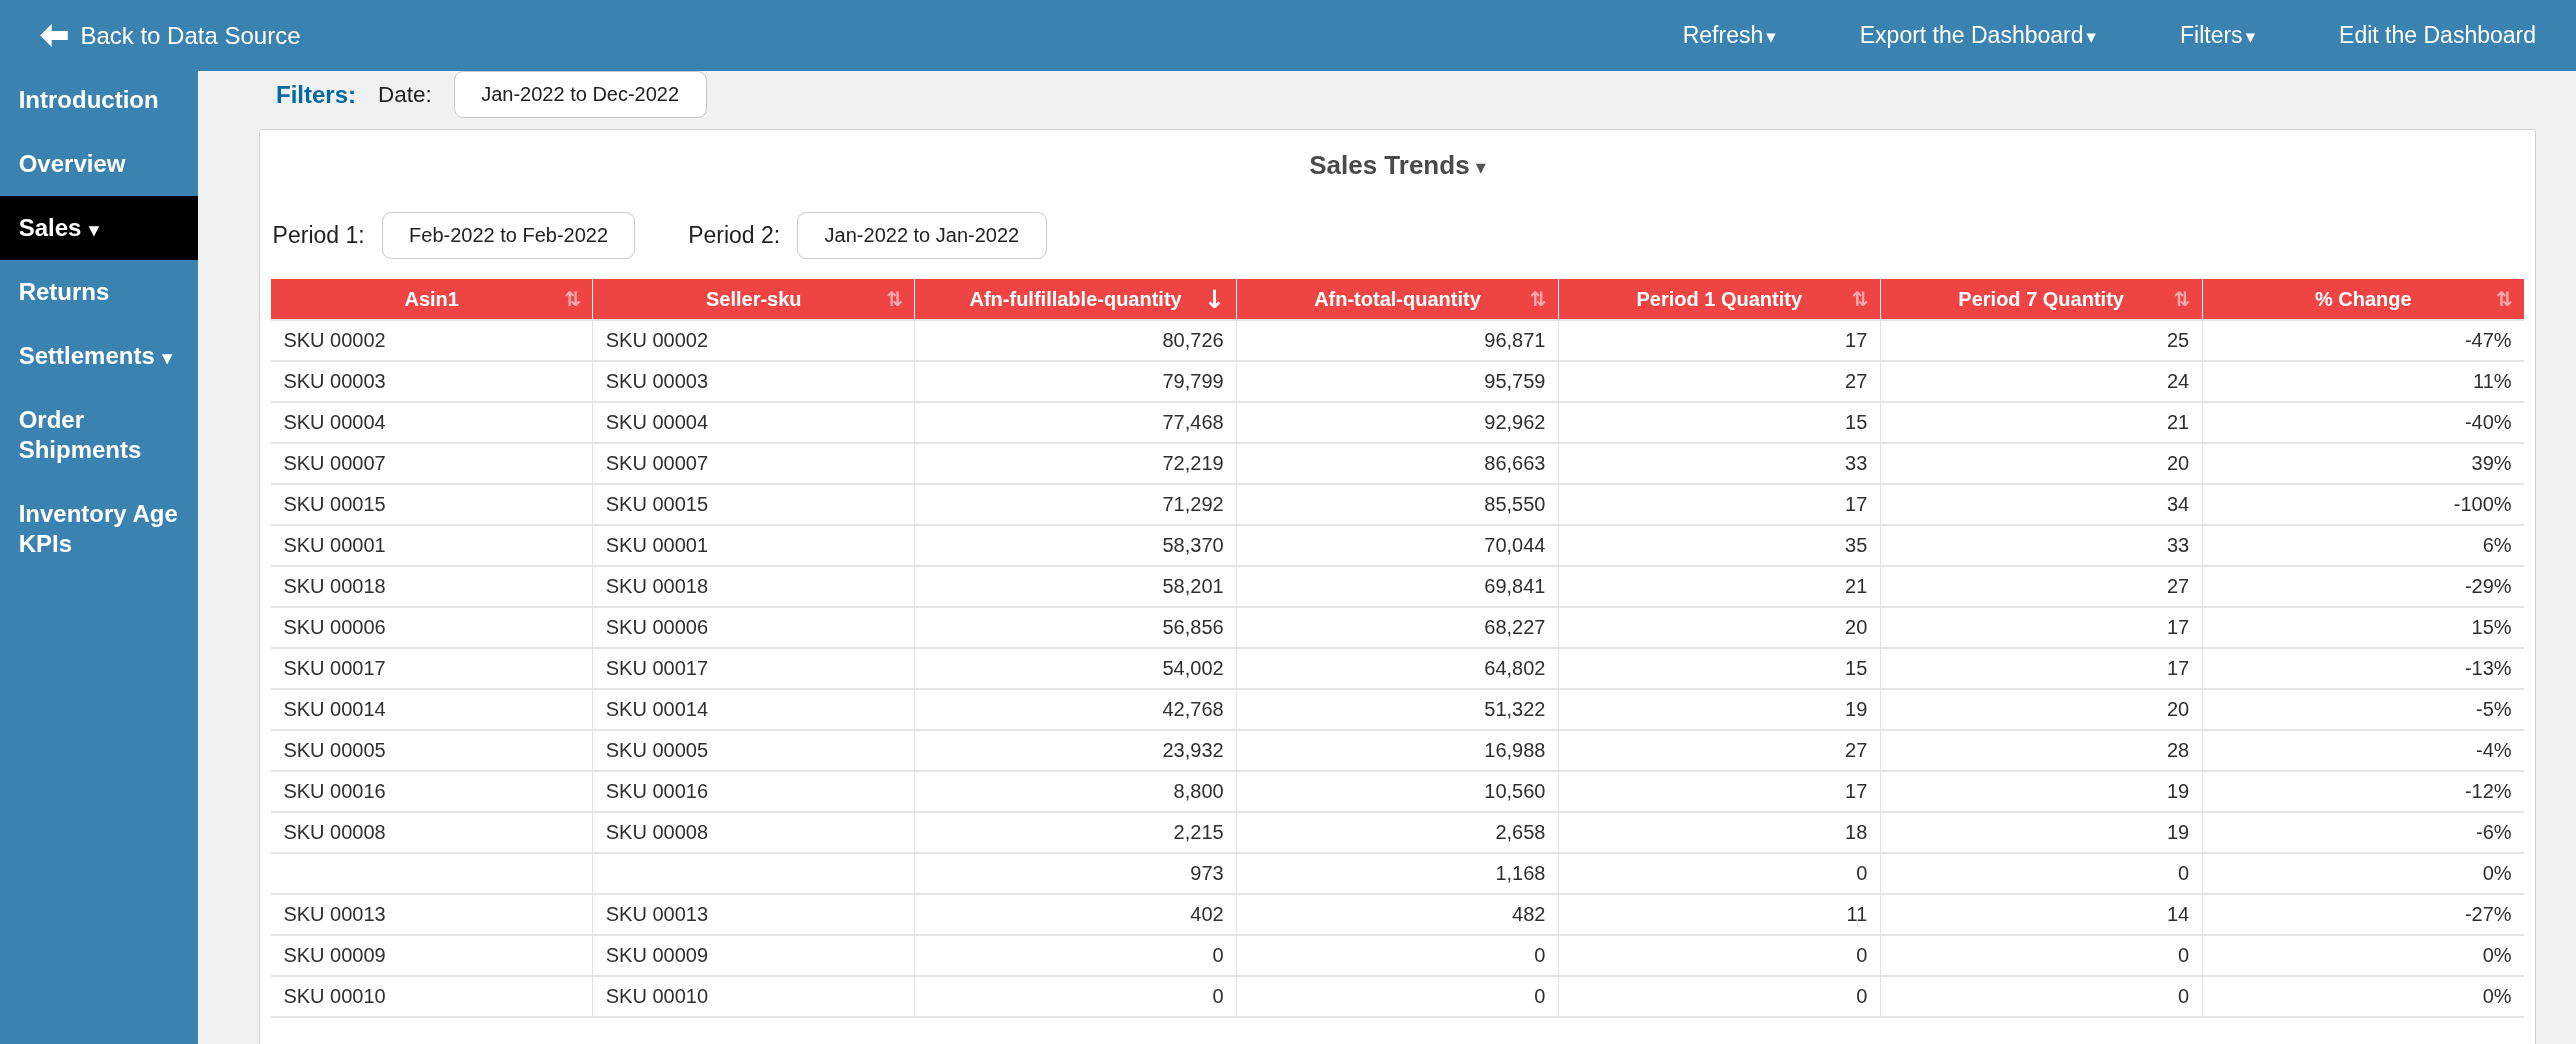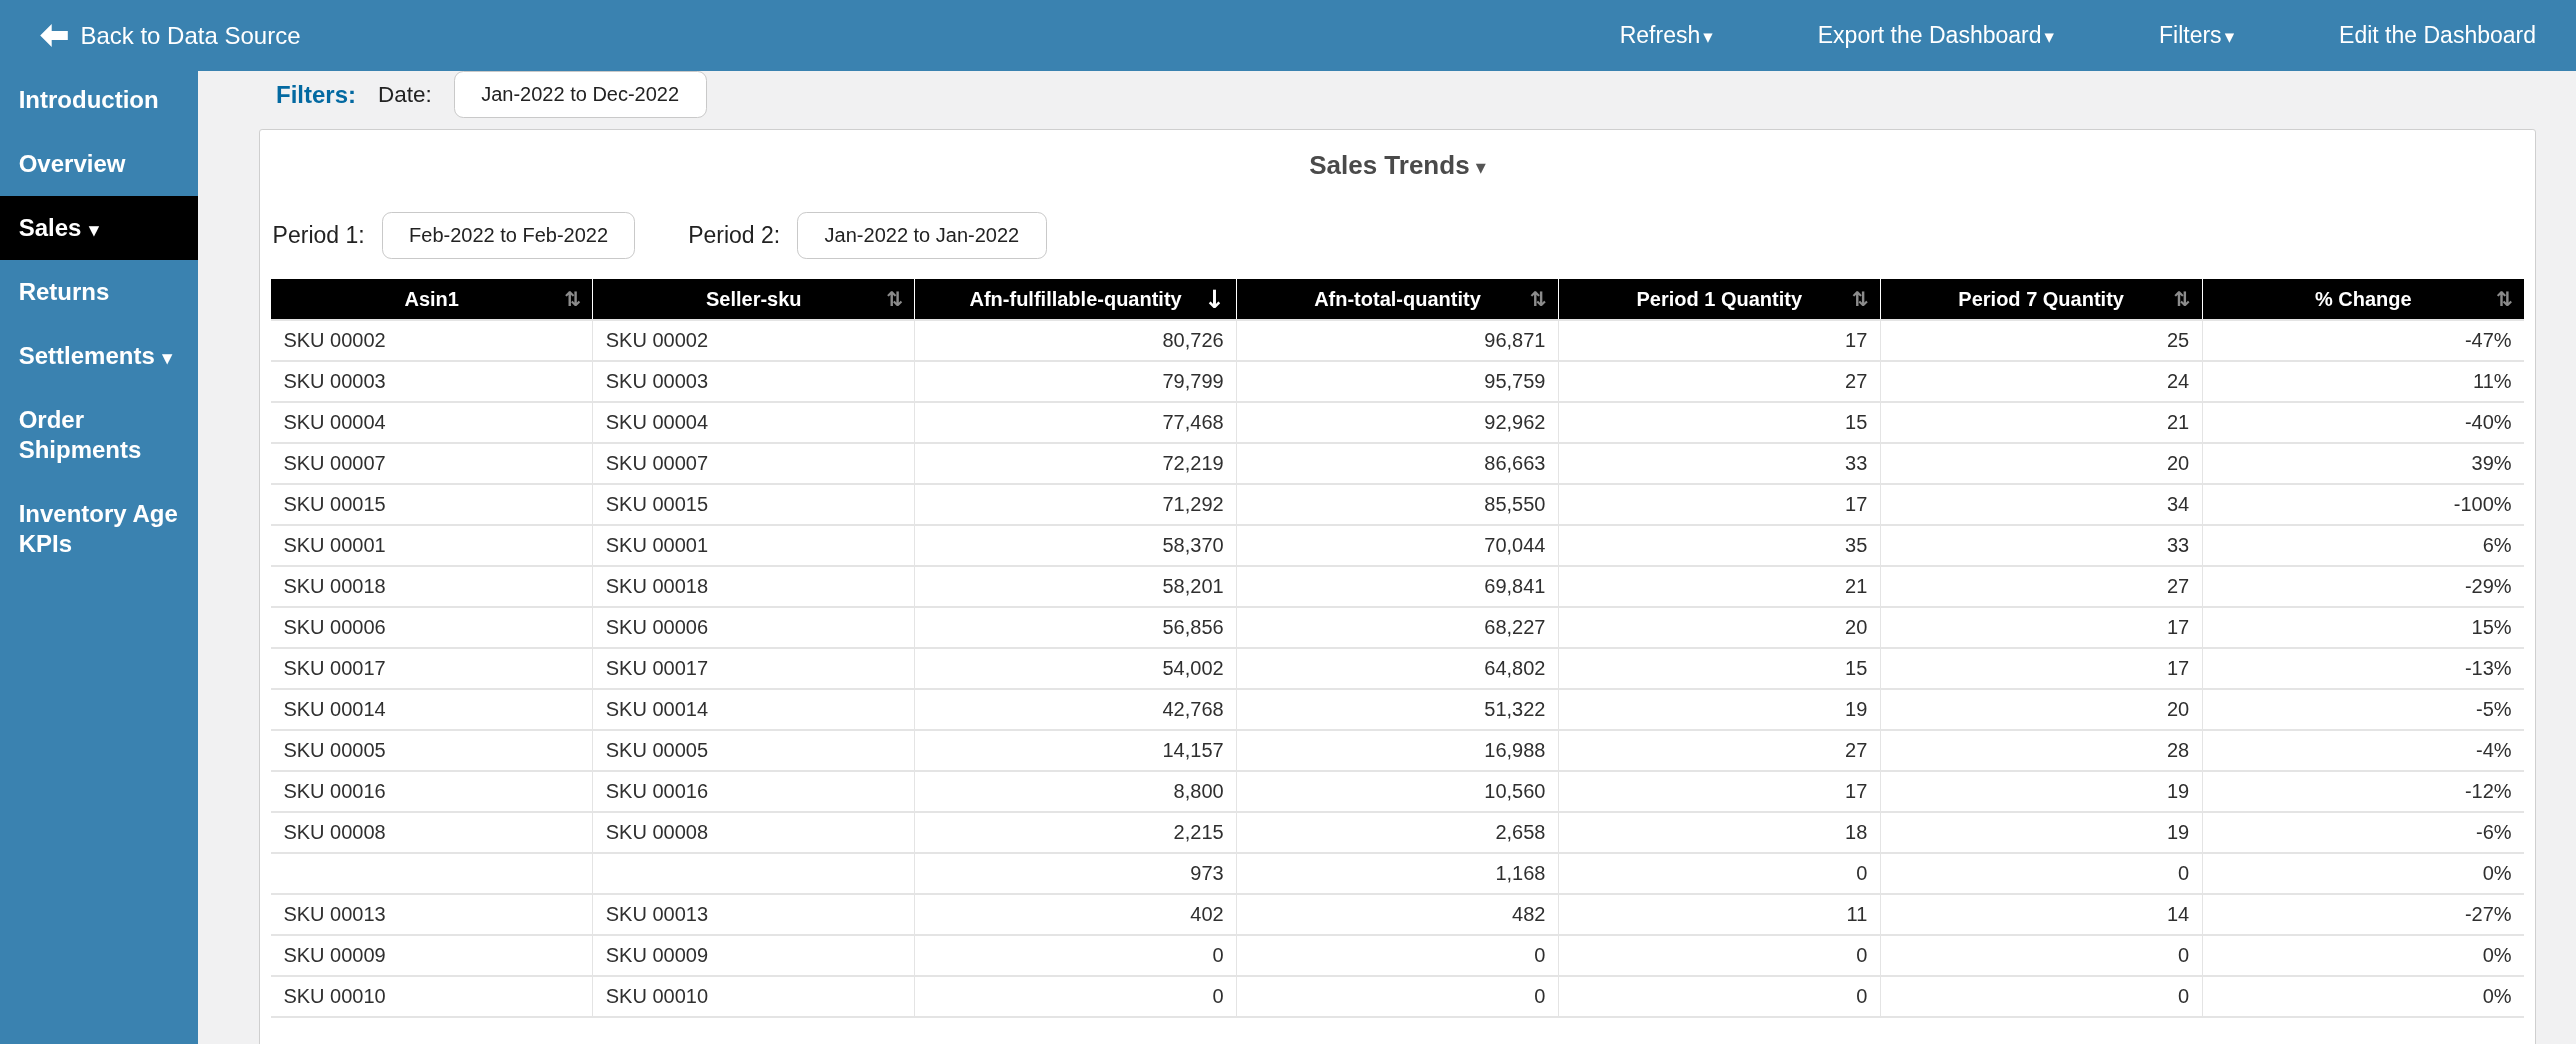--- a/index.html
+++ b/index.html
@@ -17,21 +17,21 @@
     background: #3a82b0; color: #fff;
     display: flex; align-items: center; justify-content: space-between;
     padding: 0 40px 0 40px;
     z-index: 10;
   }
   .back {
     display: flex; align-items: center; gap: 12.4px;
     font-size: 24px; cursor: pointer;
   }
   .back svg { display: block; }
-  .topnav { display: flex; align-items: center; gap: 105px; }
+  .topnav { display: flex; align-items: center; gap: 84px; }
   .topnav-item { font-size: 23px; cursor: pointer; white-space: nowrap; }
   .topnav-item .caret { font-size: 18.7px; margin-left: 3.1px; }
 
   
   .sidebar {
     position: absolute; top: 59px; left: 0; bottom: 0; width: 198px;
     background: #3a82b0; padding-top: 9.3px;
   }
   .side-item {
     color: #fff; font-weight: bold; font-size: 24px; line-height: 1.25;
@@ -70,21 +70,21 @@
 
   .period-row {
     display: flex; align-items: center; margin: 31px 0 0 1.6px; gap: 17px;
   }
   .period-label { font-size: 23px; color: #222; }
   .period-gap { width: 18.7px; }
 
   
   table { border-collapse: collapse; table-layout: fixed; width: 100%; margin-top: 20px; }
   thead th {
-    background: #000000; color: #fff; font-size: 20px; font-weight: bold;
+    background: #ef4444; color: #fff; font-size: 20px; font-weight: bold;
     height: 41px; position: relative; text-align: center;
     border-right: 1.6px solid rgba(255,255,255,0.55);
     cursor: pointer; overflow: hidden;
   }
   thead th:last-child { border-right: none; }
   .sort-icon {
     position: absolute; right: 11px; top: 50%; transform: translateY(-50%);
     font-family: "DejaVu Sans", sans-serif;
   }
   .sort-icon.unsorted { color: rgba(255,255,255,0.55); font-size: 20px; }
@@ -247,21 +247,21 @@
             <td class="al">SKU 00014</td>
             <td class="ar">42,768</td>
             <td class="ar">51,322</td>
             <td class="ar">19</td>
             <td class="ar">20</td>
             <td class="ar">-5%</td>
           </tr>
           <tr>
             <td class="al">SKU 00005</td>
             <td class="al">SKU 00005</td>
-            <td class="ar">14,157</td>
+            <td class="ar">23,932</td>
             <td class="ar">16,988</td>
             <td class="ar">27</td>
             <td class="ar">28</td>
             <td class="ar">-4%</td>
           </tr>
           <tr>
             <td class="al">SKU 00016</td>
             <td class="al">SKU 00016</td>
             <td class="ar">8,800</td>
             <td class="ar">10,560</td>

